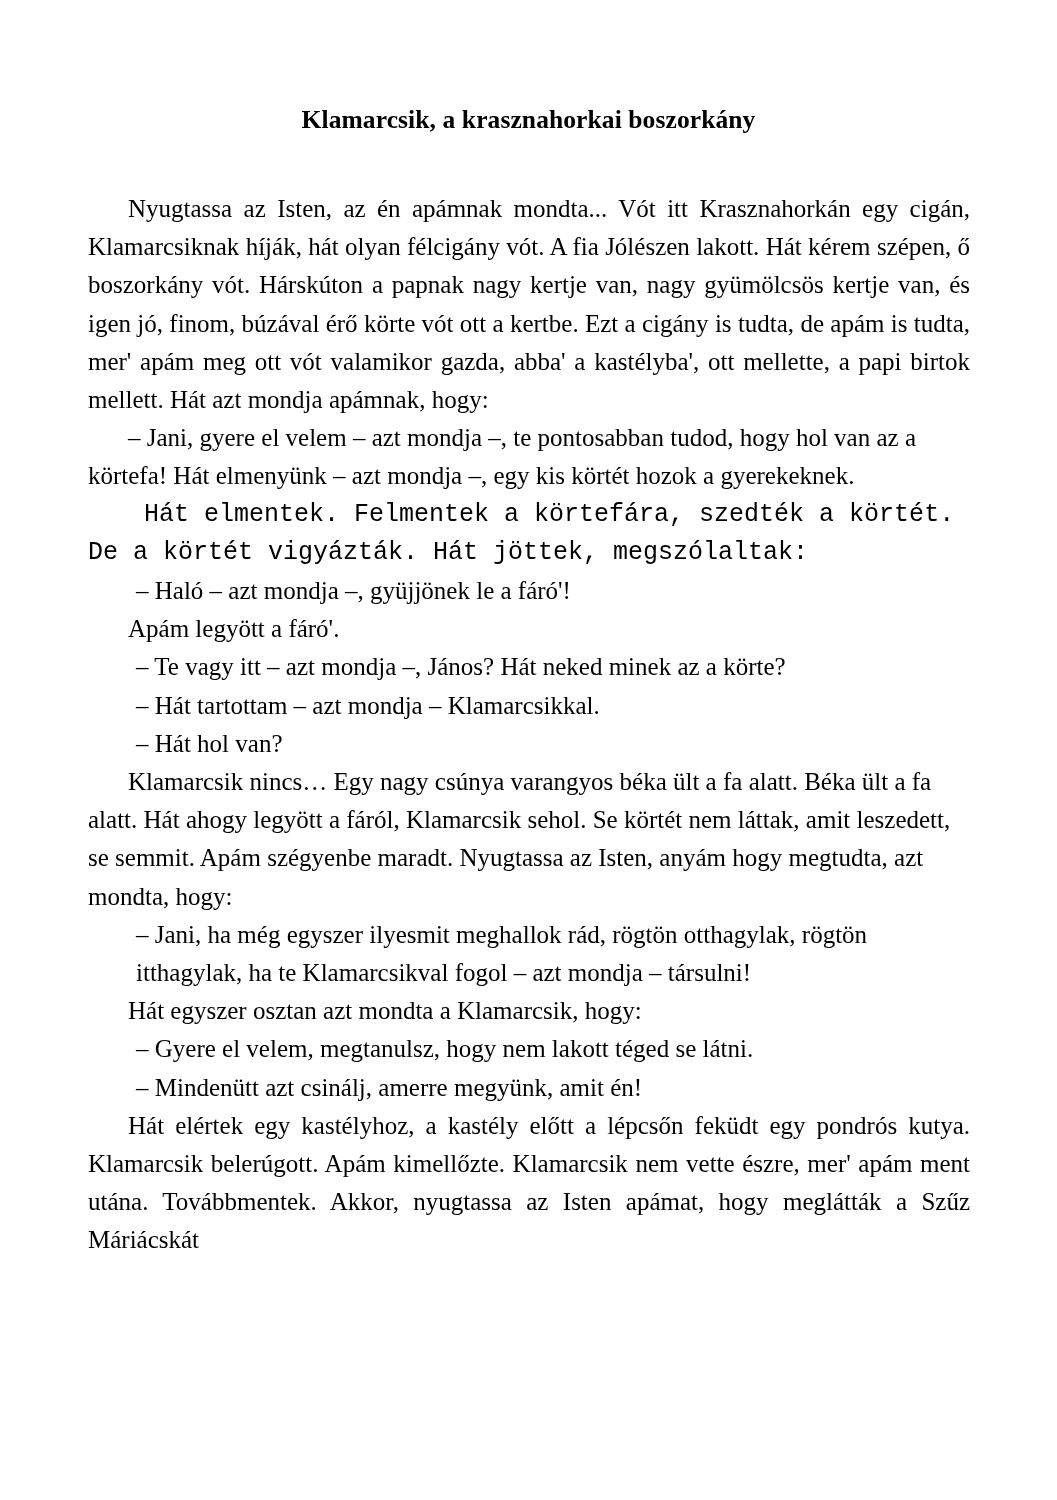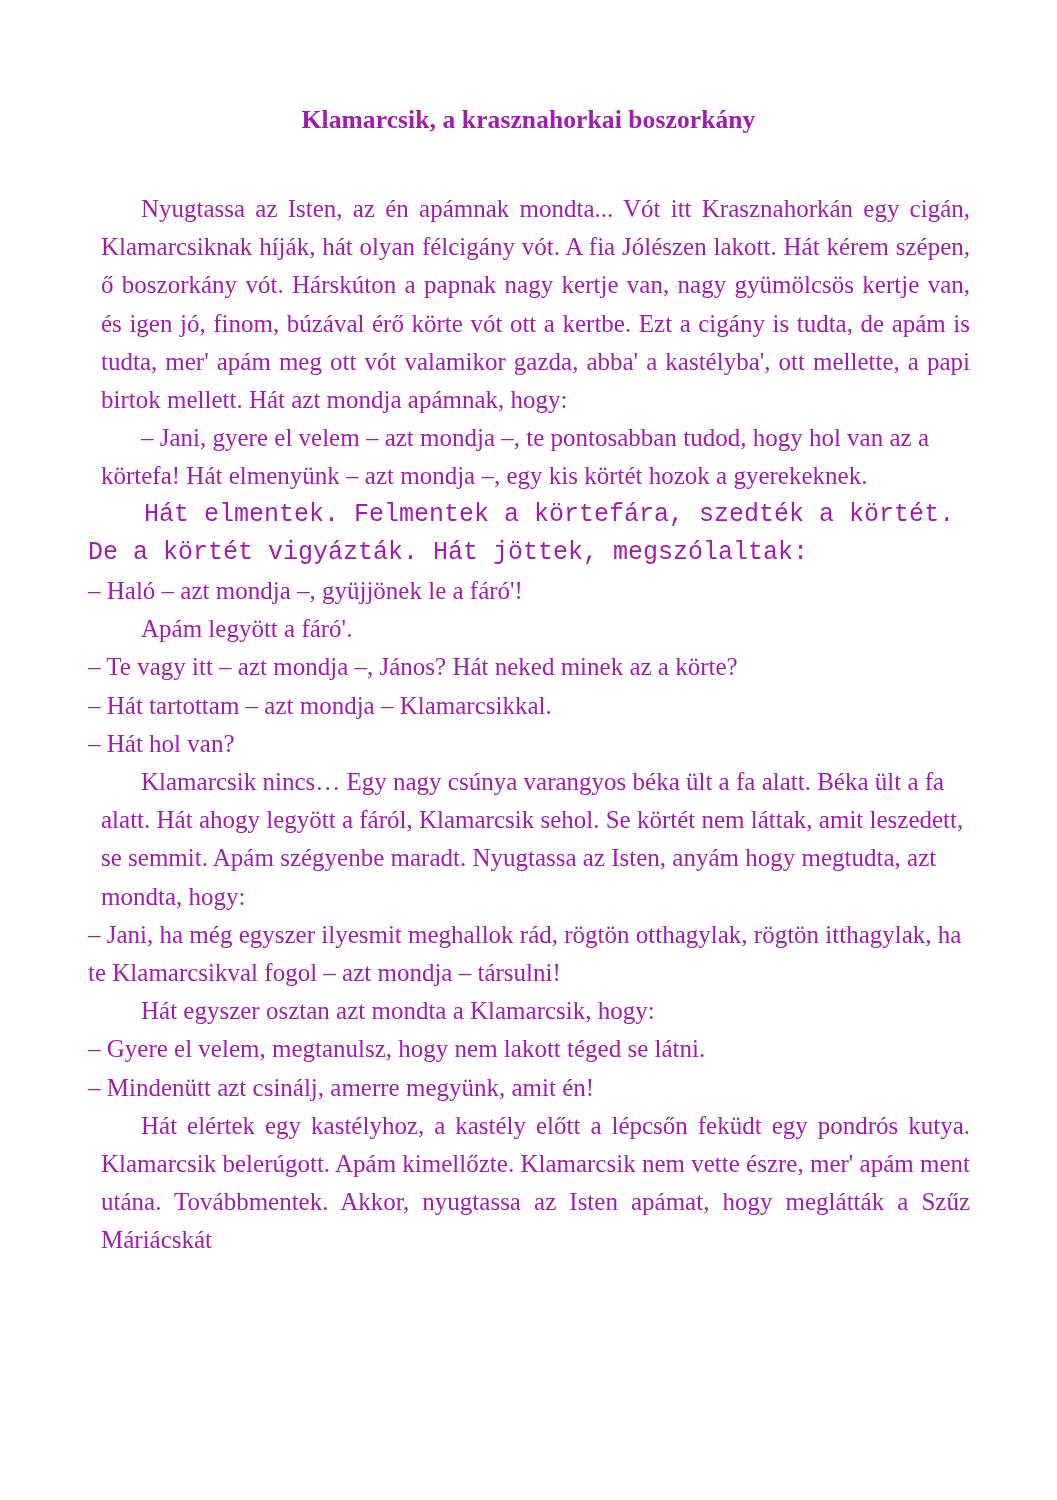--- a/index.html
+++ b/index.html
@@ -9,21 +9,21 @@
     background: #ffffff;
   }
   .page {
     position: relative;
     width: 1057px;
     height: 1500px;
     background: #ffffff;
     box-sizing: border-box;
     overflow: hidden;
     font-family: "Liberation Serif", "DejaVu Serif", serif;
-    color: #a21caf;
+    color: #000000;
   }
   .doc-title {
     position: absolute;
     left: 0;
     right: 0;
     top: 88px;
     text-align: center;
     font-size: 25.5px;
     font-weight: bold;
     letter-spacing: 0.1px;
@@ -41,30 +41,30 @@
     hyphens: none;
   }
   .body-text p {
     margin: 0;
     padding: 0;
     text-align: justify;
   }
   
   p.narrative {
     text-indent: 40px;
-    margin-left: 13px;
   }
   p.narrative-deep {
     text-indent: 56px;
     font-family: Liberation Mono, monospace;
   }
   
   p.dialogue {
     text-indent: 0;
     text-align: left;
+    margin-left: 48px;
   }
   
   p.flush {
     text-align: left;
   }
   p.narrative.flush {
     text-indent: 40px;
   }
   p.narrative-deep.flush {
     text-indent: 56px;

